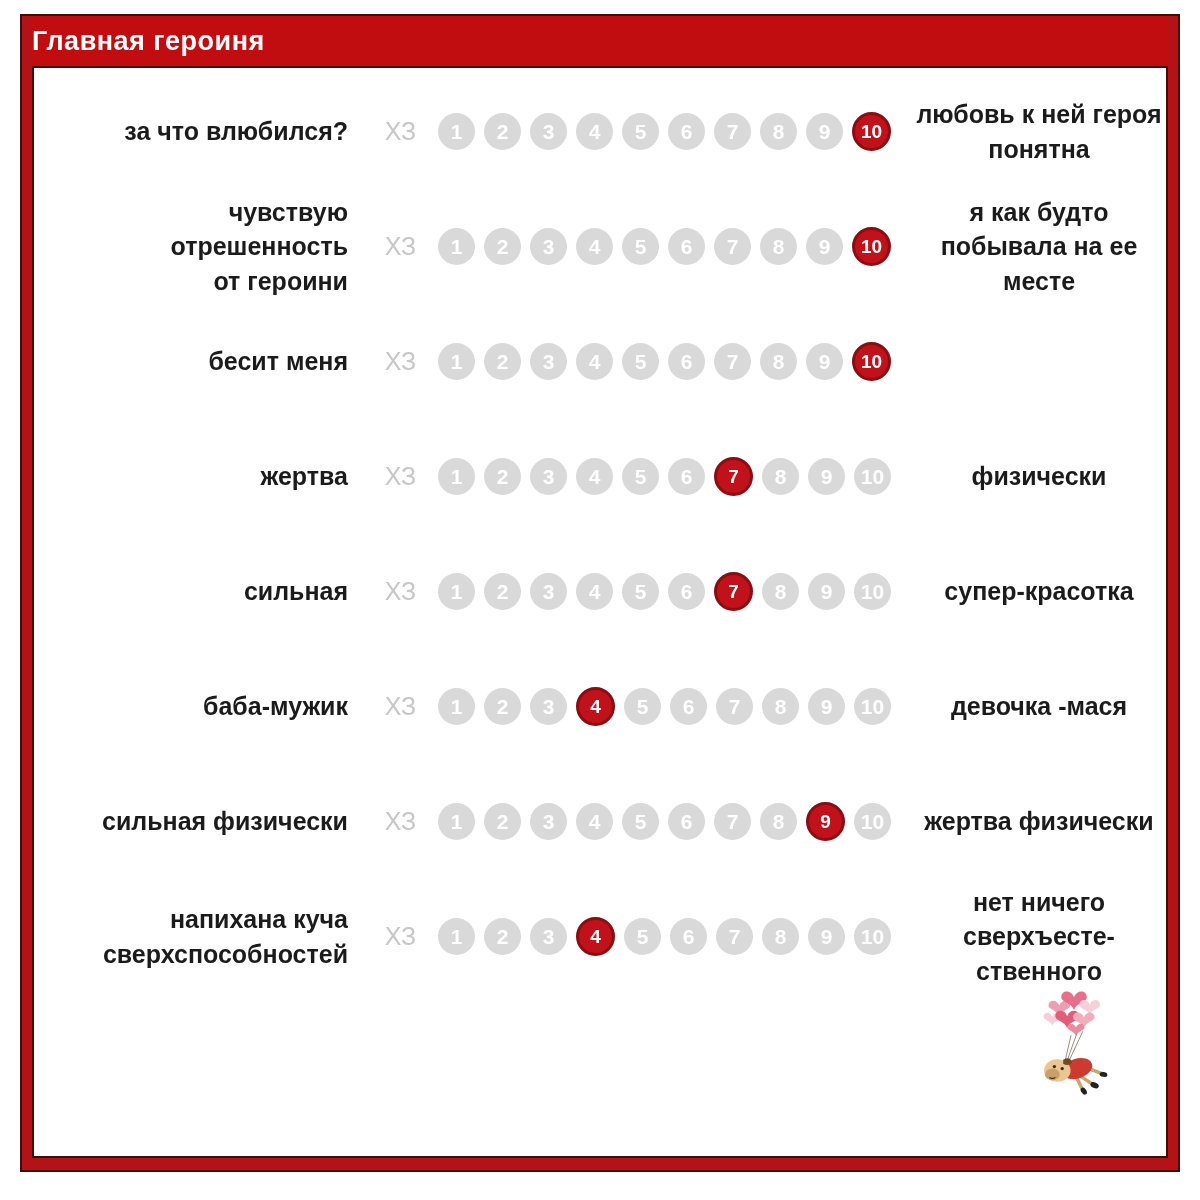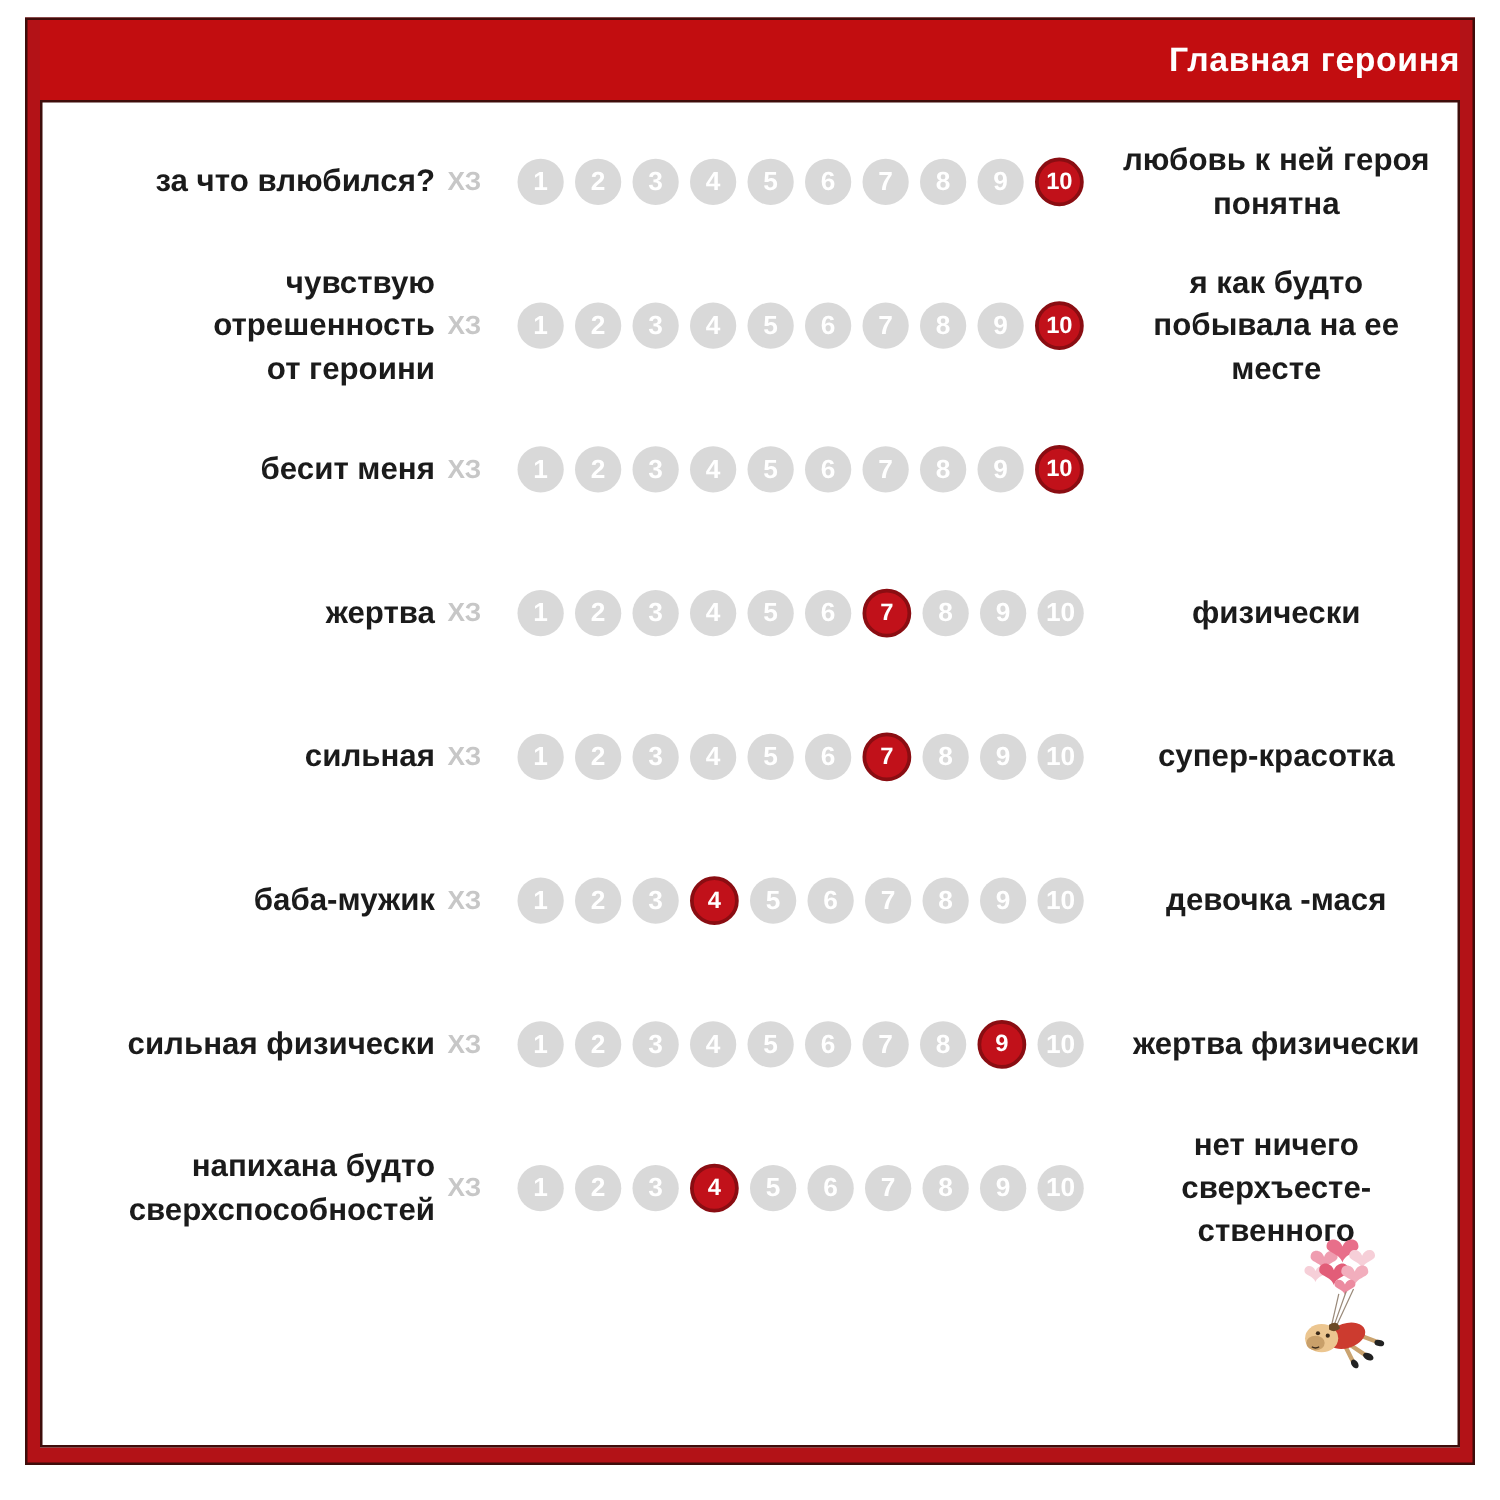--- a/index.html
+++ b/index.html
@@ -16,46 +16,46 @@
   body { background:#ffffff; font-family:"Liberation Sans","DejaVu Sans",sans-serif; }
   .page { width:1200px; height:1200px; background:#ffffff; position:relative; overflow:hidden; }
   .panel {
     position:absolute; top:14px; left:20px; right:20px; bottom:28px;
     background:var(--frame-red);
     border:2px solid var(--frame-line);
     padding:0 10px 12px 10px;
     display:flex; flex-direction:column;
   }
   .header-bar {
-    height:64px; background:var(--header-red);
-    display:flex; align-items:center; justify-content:flex-end;
+    height:50px; background:var(--header-red);
+    display:flex; align-items:center; justify-content:flex-start;
     flex:0 0 auto;
   }
   .title { color:#ffffff; font-size:27px; font-weight:bold; letter-spacing:0.5px; }
   .content {
     flex:1 1 auto; background:#ffffff;
     border:2px solid var(--frame-line);
     position:relative; overflow:hidden;
     padding:6px 0 0 14px;
   }
   .rows { width:100%; }
   .row {
     display:grid;
     grid-template-columns:300px 46px 452px auto;
-    column-gap:10px;
+    column-gap:22px;
     align-items:center;
     min-height:115px;
   }
   .left-label {
     text-align:right; font-weight:bold; font-size:25px; line-height:1.38;
     color:var(--text); white-space:pre-line;
   }
   .xz {
-    color:var(--unknown-gray); font-weight:bold; font-size:21px;
-    text-align:left; user-select:none;
+    color:var(--unknown-gray); font-weight:normal; font-size:25px;
+    text-align:right; user-select:none;
   }
   .track { display:flex; align-items:center; gap:9px; }
   .circle {
     width:37px; height:37px; flex:0 0 auto;
     border-radius:50%;
     background:var(--circle-gray);
     color:#ffffff; font-weight:bold; font-size:21px;
     display:flex; align-items:center; justify-content:center;
     cursor:pointer;
   }
@@ -206,21 +206,21 @@
               <div class="circle">6</div>
               <div class="circle">7</div>
               <div class="circle">8</div>
               <div class="circle selected">9</div>
               <div class="circle">10</div>
             </div>
     <div class="right-label">жертва физически</div>
   </div>
 
   <div class="row">
-    <div class="left-label">напихана будто
+    <div class="left-label">напихана куча
 сверхспособностей</div>
     <div class="xz">ХЗ</div>
     <div class="track">
               <div class="circle">1</div>
               <div class="circle">2</div>
               <div class="circle">3</div>
               <div class="circle selected">4</div>
               <div class="circle">5</div>
               <div class="circle">6</div>
               <div class="circle">7</div>

